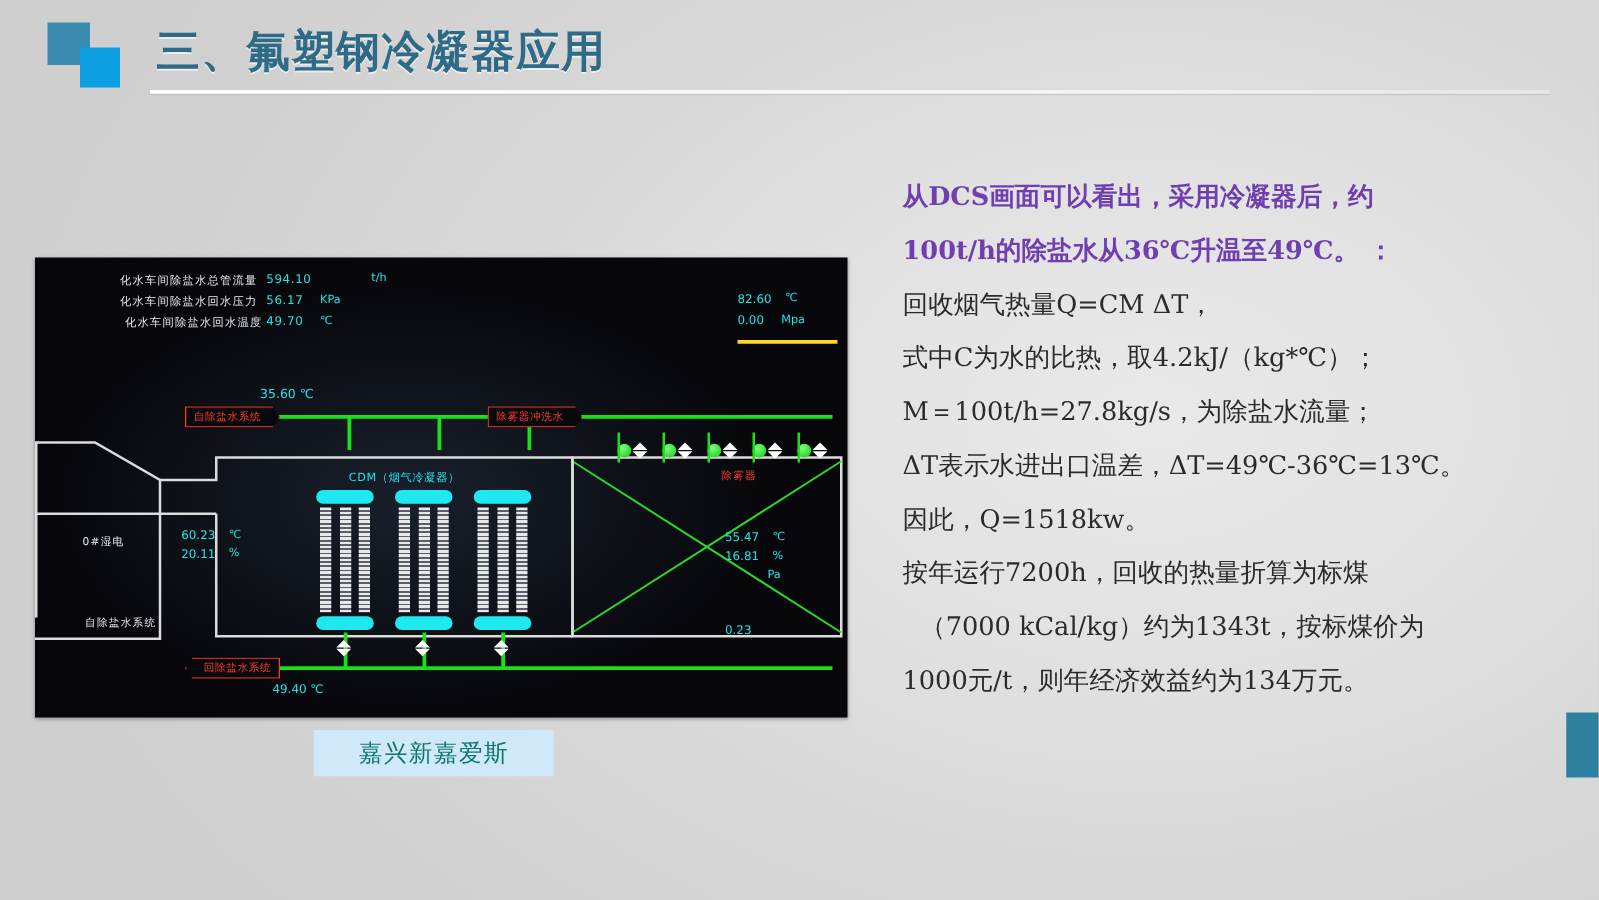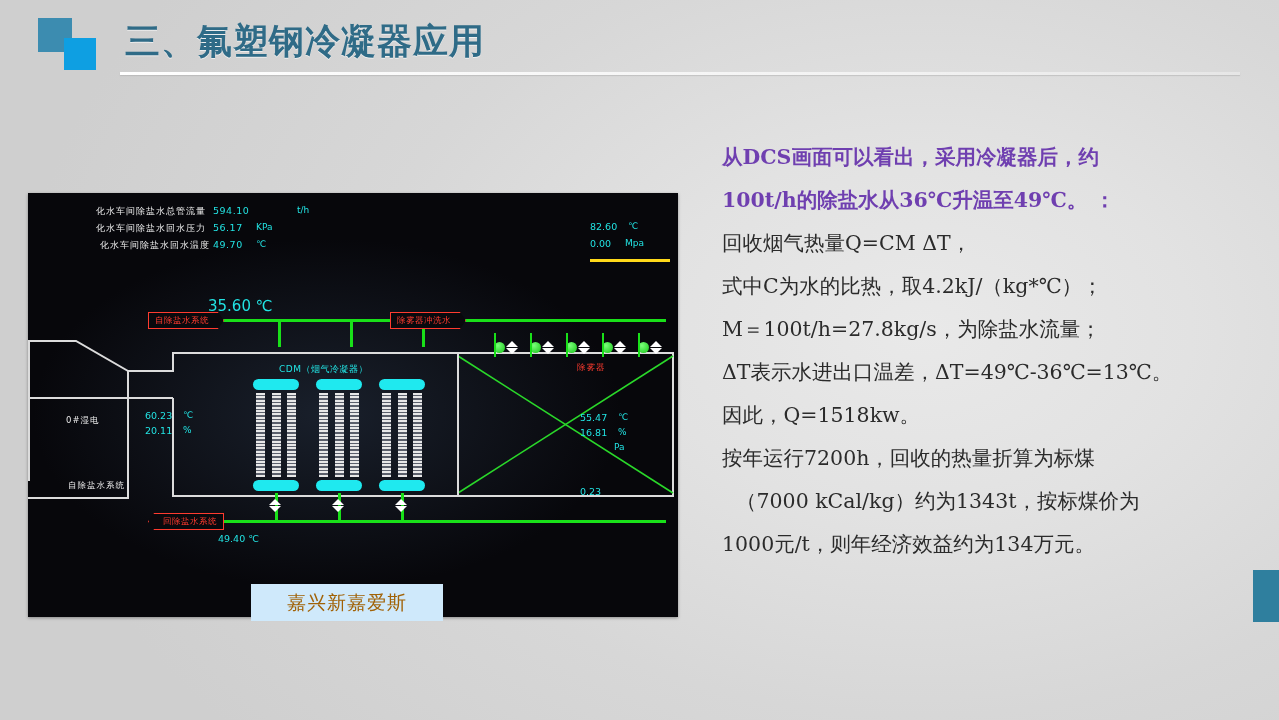--- a/index.html
+++ b/index.html
@@ -37,21 +37,21 @@
     position:absolute;left:718px;top:134px;width:546px;
     font-family:"DejaVu Serif","Liberation Serif",serif;
     font-size:20.5px;line-height:39px;color:#2b2b2b;
   }
   #body-text .hl{color:#6f3fb0;font-weight:bold;}
   #body-text p{margin:4px;white-space:nowrap;}
   #body-text p.indent{text-indent:14px;}
 
   
   #dcs{
-    position:absolute;left:28px;top:193px;width:650px;height:424px;
+    position:absolute;left:28px;top:206px;width:650px;height:368px;
     background:#07070b;overflow:hidden;
     box-shadow:0 1px 3px rgba(0,0,0,.35);
   }
   #dcs .glow{
     position:absolute;inset:0;
     background:radial-gradient(ellipse 420px 250px at 46% 52%, rgba(40,52,70,.55) 0%, rgba(10,12,18,0) 70%);
     pointer-events:none;
   }
   .dcs-txt{position:absolute;white-space:nowrap;font-family:"DejaVu Sans","Liberation Sans",sans-serif;}
   .cy{color:#22e3e3;}
@@ -83,21 +83,21 @@
   .bhdr{position:absolute;left:0;width:100%;height:11px;border-radius:6px;background:#1fe9ef;}
   .tubes{position:absolute;left:3px;right:3px;display:flex;justify-content:space-between;}
   .tcol{width:9px;background:
       repeating-linear-gradient(to bottom,#e8e8e8 0 2px,#5a5f6b 2px 3.4px);}
 
   
   #caption{
     position:absolute;left:251px;top:584px;width:192px;height:37px;
     background:#cfe9fb;display:flex;align-items:center;justify-content:center;
     font-family:"DejaVu Sans","Liberation Sans",sans-serif;
-    font-size:19px;color:#a16207;letter-spacing:1px;
+    font-size:19px;color:#0f766e;letter-spacing:1px;
   }
   #edge-accent{position:absolute;right:0;top:570px;width:26px;height:52px;background:#2f7f9e;}
 </style>
 </head>
 <body>
 
 <div id="slide">
 
   <div class="deco-sq a"></div>
   <div class="deco-sq b"></div>
@@ -167,21 +167,21 @@
     <div class="dcs-txt cy" style="left:586px;top:249px;font-size:9px;">Pa</div>
 
     <div class="dcs-txt rd" style="left:549px;top:169px;font-size:8.5px;letter-spacing:1px;">除雾器</div>
 
     <div class="pipe" style="left:178px;top:126px;width:460px;height:2.5px;"></div>
     <div class="pipe" style="left:250px;top:126px;width:2.5px;height:28px;"></div>
     <div class="pipe" style="left:322px;top:126px;width:2.5px;height:28px;"></div>
     <div class="pipe" style="left:394px;top:126px;width:2.5px;height:28px;"></div>
 
     <div class="hexlbl r" style="left:120px;top:119px;width:66px;">自除盐水系统</div>
-    <div class="dcs-txt cy" style="left:180px;top:104px;font-size:15px;">35.60 ℃</div>
+    <div class="dcs-txt cy" style="left:180px;top:104px;font-size:10px;">35.60 ℃</div>
     <div class="hexlbl r" style="left:362px;top:119px;width:66px;">除雾器冲洗水</div>
 
     <div class="gcirc" style="left:466px;top:149px;"></div>
     <div class="valve" style="left:478px;top:148px;"></div>
     <div class="gcirc" style="left:502px;top:149px;"></div>
     <div class="valve" style="left:514px;top:148px;"></div>
     <div class="gcirc" style="left:538px;top:149px;"></div>
     <div class="valve" style="left:550px;top:148px;"></div>
     <div class="gcirc" style="left:574px;top:149px;"></div>
     <div class="valve" style="left:586px;top:148px;"></div>

